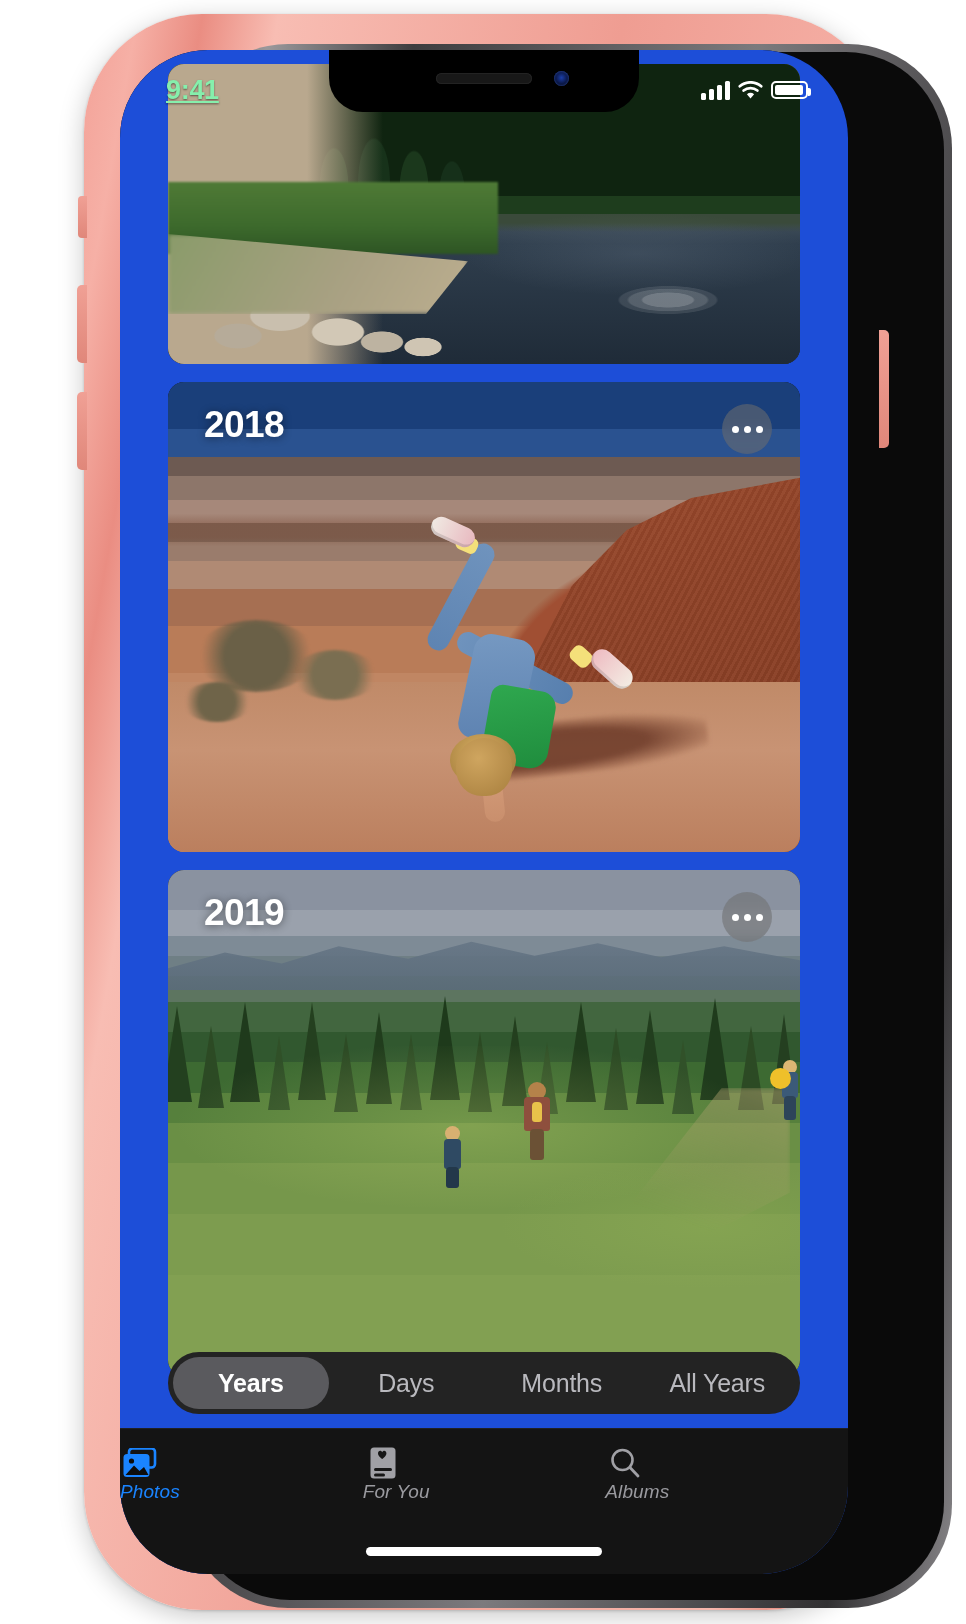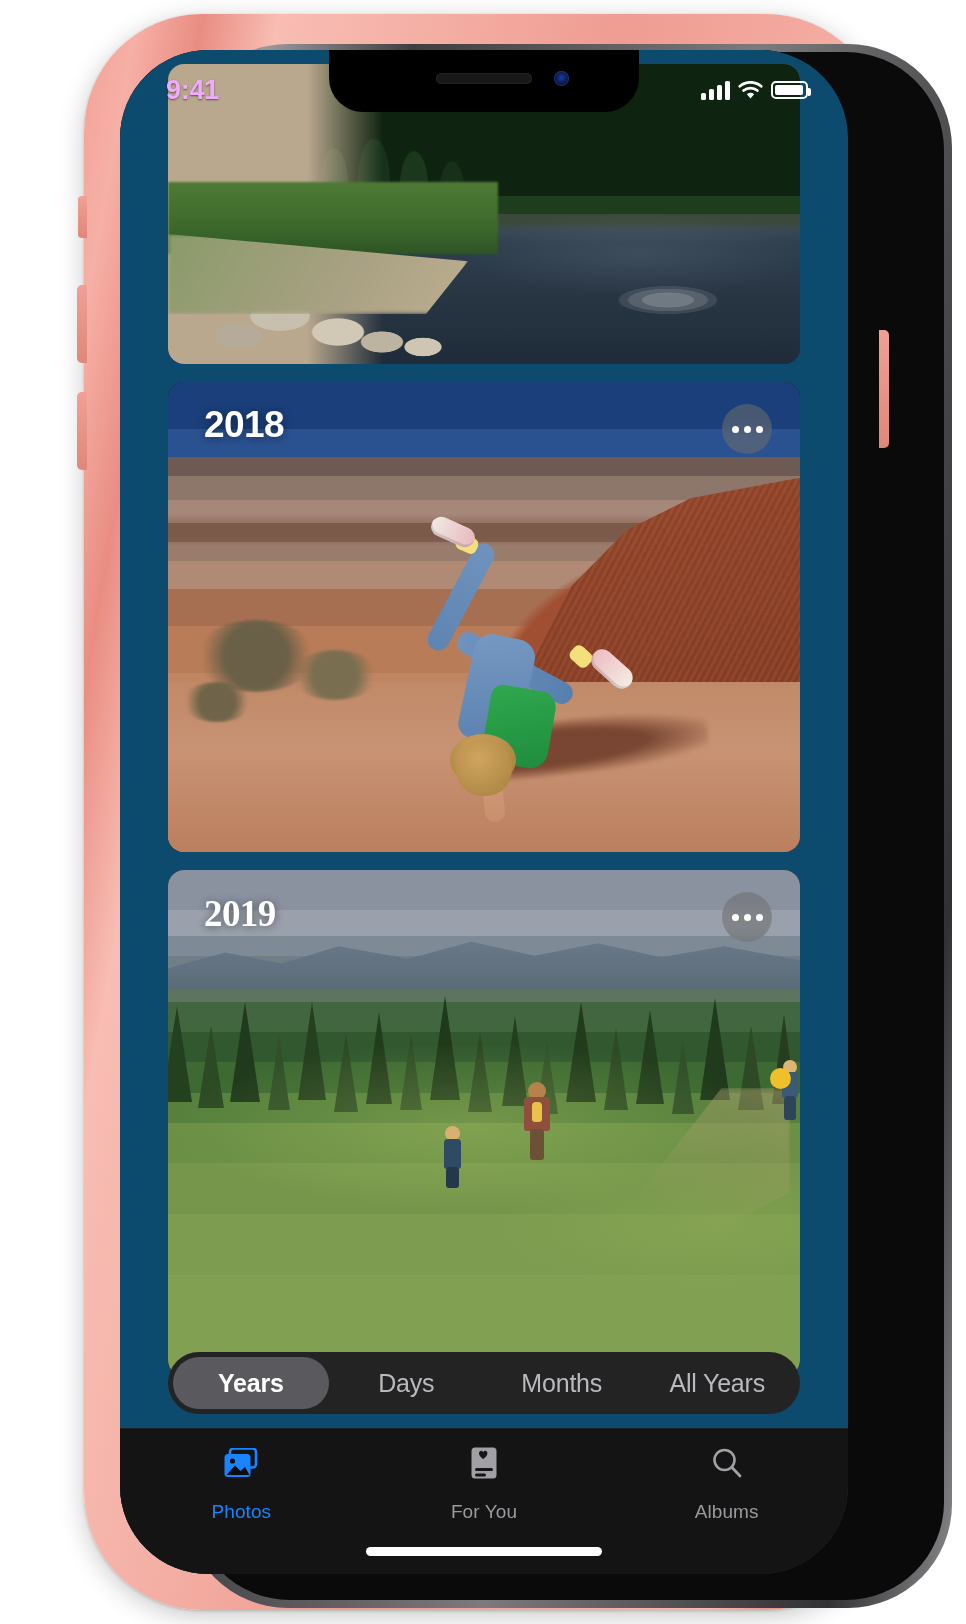--- a/index.html
+++ b/index.html
@@ -85,21 +85,22 @@
     box-shadow:inset 0 0 2px #3a63d6;
     z-index:41;
   }
 
   
   #status-bar{
     position:absolute; top:0; left:0; width:100%; height:62px;
     z-index:45;
     display:flex; align-items:center; justify-content:space-between;
     padding:18px 40px 0 46px;
-    color:#f0abfc;
+    color:#86efac;
+    text-decoration:underline;
   }
   #status-time{
     font-size:27px; font-weight:700; letter-spacing:-0.3px;
     text-shadow:0 1px 2px rgba(0,0,0,.5);
   }
   #status-right{ display:flex; align-items:center; gap:8px; }
   .bars{ display:flex; align-items:flex-end; gap:3px; height:19px;}
   .bars i{ display:block; width:5px; background:#fff; border-radius:1.5px;}
   .bars i:nth-child(1){height:7px;}
   .bars i:nth-child(2){height:11px;}
@@ -110,33 +111,33 @@
   .battery{ width:37px; height:18px; border:2px solid #fff; border-radius:5px; position:relative;}
   .battery::after{
     content:""; position:absolute; right:-5px; top:5px;
     width:3px; height:8px; background:#fff; border-radius:0 2px 2px 0;
   }
   .battery i{ position:absolute; left:2px; top:2px; bottom:2px; width:28px; background:#fff; border-radius:2px;}
 
   
   #content{
     position:absolute; top:0; left:0; right:0; bottom:0;
-    background:#0c4a6e;
+    background:#1d4ed8;
   }
 
   .card{
     position:absolute;
     left:48px; width:632px;
     border-radius:16px;
     overflow:hidden;
     background:#111;
   }
   #card-2017{ top:14px;  height:300px; }
   #card-2018{ top:332px; height:470px; }
-  #card-2019{ top:820px; height:506px;font-family:Liberation Serif, serif; }
+  #card-2019{ top:820px; height:506px; }
 
   .card-label{
     position:absolute; left:36px; top:22px;
     color:#fff; font-size:37px; font-weight:600; letter-spacing:-0.6px;
     text-shadow:0 1px 8px rgba(0,0,0,.45);
     z-index:5;
   }
   .more-btn{
     position:absolute; right:28px; top:22px;
     width:50px;height:50px;border-radius:50%;
@@ -341,21 +342,21 @@
   .seg.active{ background:#5a5a5e; color:#fff; font-weight:700; }
 
   
   #tab-bar{
     position:absolute; left:0; right:0; bottom:0; height:146px;
     background:#141414;
     border-top:1px solid rgba(255,255,255,.06);
     display:flex; align-items:flex-start; padding-top:16px;
     z-index:20;
   }
-  .tab{ flex:1; display:flex; flex-direction:column; align-items:center; gap:20px; }
+  .tab{ flex:1; display:flex; flex-direction:column; align-items:flex-start; gap:0;font-style:italic; }
   .tab .ic{ width:40px; height:36px; display:flex;align-items:center;justify-content:center;}
   .tab .lb{ font-size:19px; letter-spacing:.1px; color:#9a9a9f; }
   .tab.active .lb{ color:#1a84ff; }
 
   #home-indicator{
     position:absolute; left:50%; transform:translateX(-50%);
     bottom:18px; width:236px; height:9px; border-radius:5px; background:#fff;
     z-index:30;
   }
 </style>

